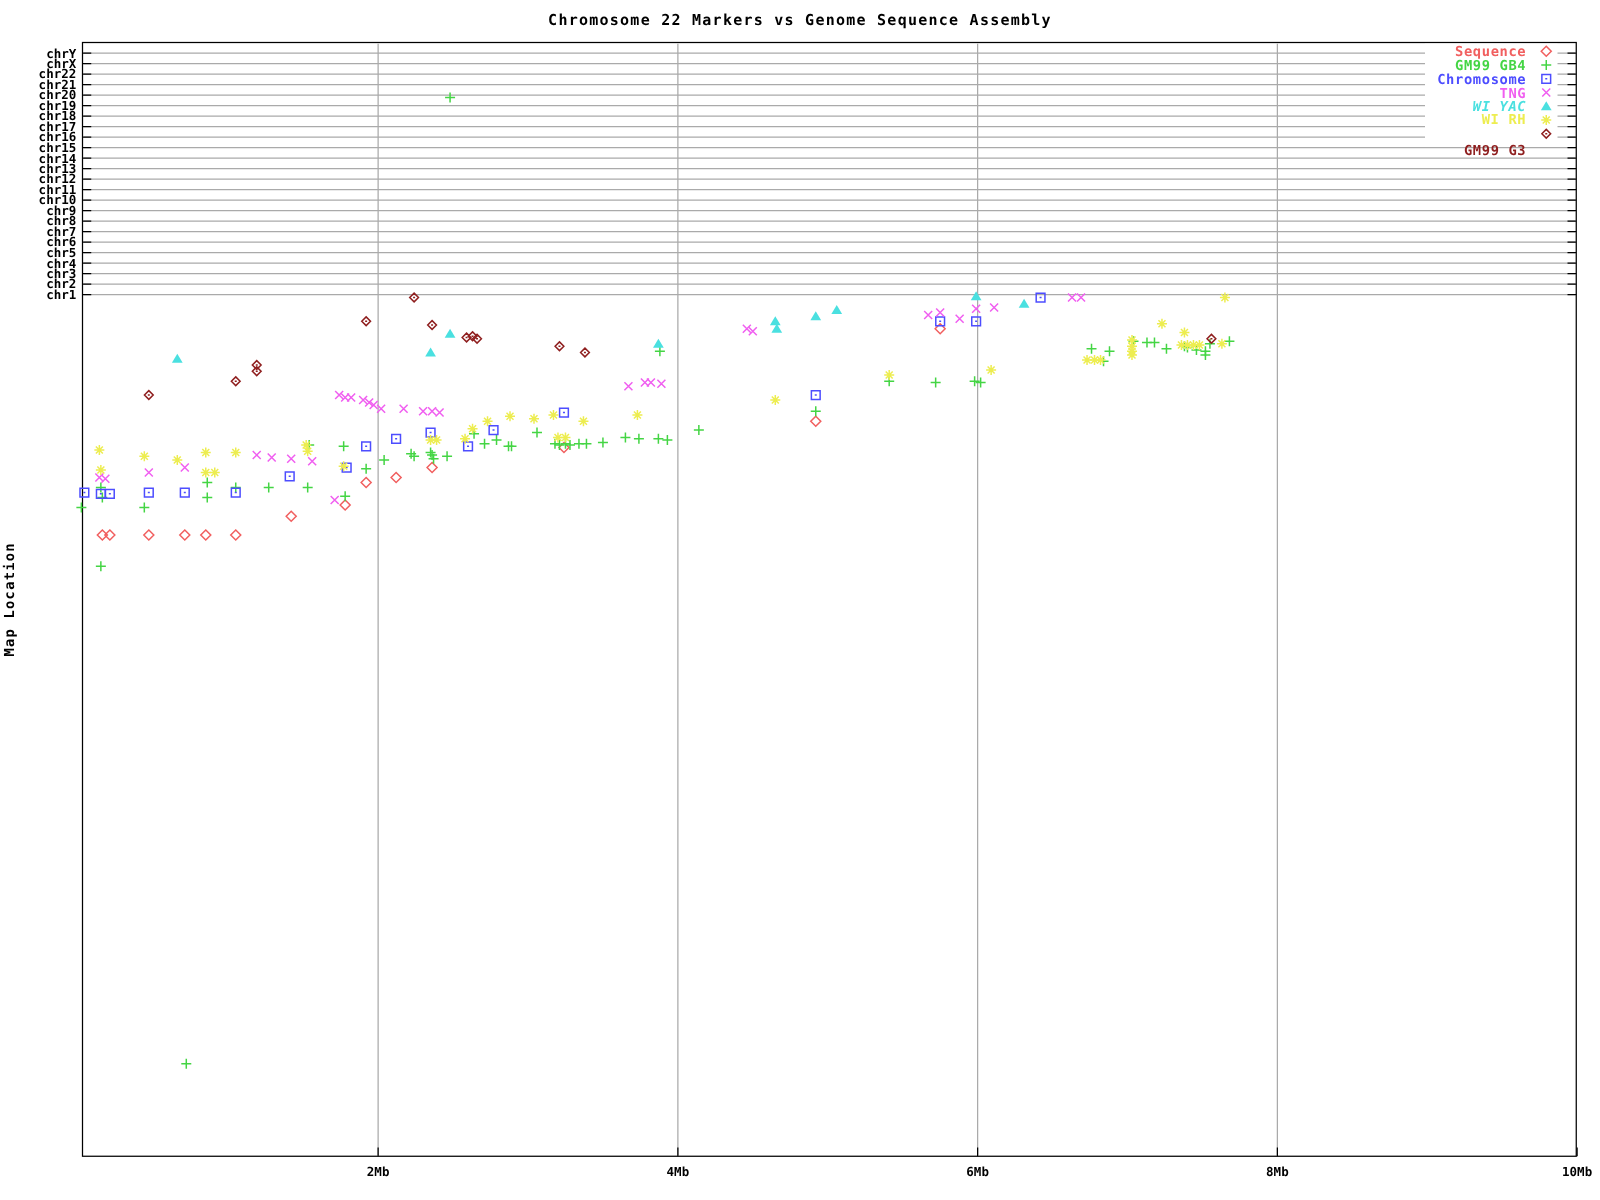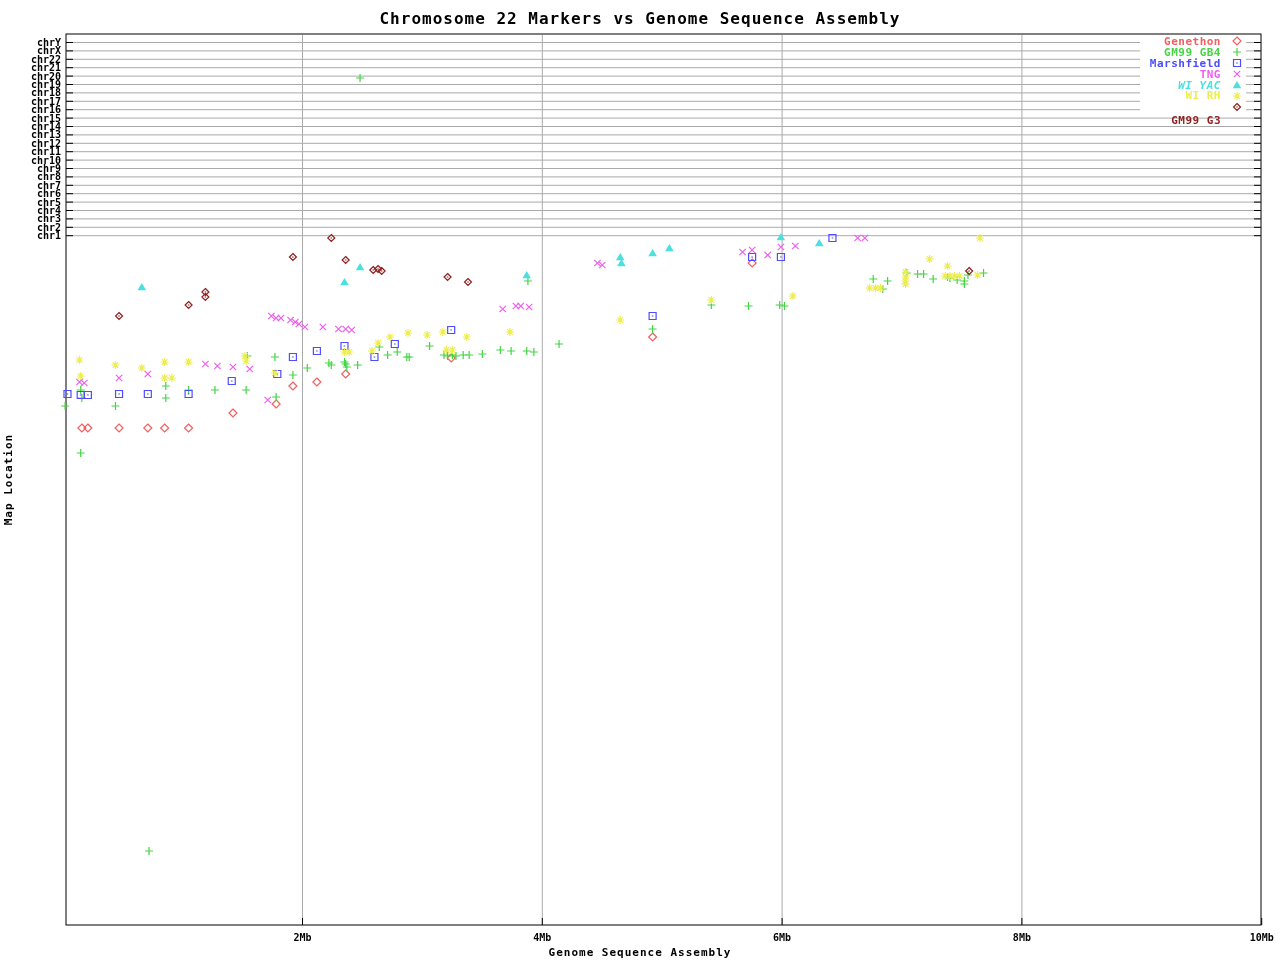--- a/index.html
+++ b/index.html
@@ -1,20 +1,20 @@
 <!DOCTYPE html>
 <html><head>
 <meta charset="utf-8">
 <style>
   html,body{margin:0;padding:0;background:#ffffff;}
   body{width:1280px;height:960px;position:relative;overflow:hidden;
        font-family:"DejaVu Sans Mono",monospace;color:#000;}
   .canvas{position:absolute;inset:0;}
   .chart-title{position:absolute;top:9px;left:0;width:1280px;text-align:center;
-       font-size:16px;font-weight:bold;letter-spacing:1px;}
+       font-size:12px;font-weight:bold;letter-spacing:1px;}
   .x-title{position:absolute;top:946px;left:0;width:1280px;text-align:center;
        font-size:11px;font-weight:bold;letter-spacing:1px;}
   .y-title{position:absolute;left:-57px;top:473px;width:130px;text-align:center;
        font-size:11px;font-weight:bold;letter-spacing:1px;
        transform:rotate(-90deg);transform-origin:center;}
   svg#plot{position:absolute;left:0;top:0;}
   .legend{position:absolute;top:35px;right:34px;background:#ffffff;
        padding:1px 2px 3px 10px;}
   .legend-row{display:flex;align-items:center;justify-content:flex-end;
        height:10.9px;font-size:11px;font-weight:bold;letter-spacing:0.5px;}
@@ -323,36 +323,35 @@
       <path d="M331.276 234.5L334.776 238L331.276 241.5L327.776 238Z M330.476 238H332.076" fill="none" stroke="#8f1f1f" stroke-width="1.2"></path>
       <path d="M345.664 256.5L349.164 260L345.664 263.5L342.164 260Z M344.864 260H346.464" fill="none" stroke="#8f1f1f" stroke-width="1.2"></path>
       <path d="M373.241 266.5L376.741 270L373.241 273.5L369.741 270Z M372.441 270H374.041" fill="none" stroke="#8f1f1f" stroke-width="1.2"></path>
       <path d="M378.037 265.5L381.537 269L378.037 272.5L374.537 269Z M377.23699999999997 269H378.837" fill="none" stroke="#8f1f1f" stroke-width="1.2"></path>
       <path d="M381.634 267.5L385.134 271L381.634 274.5L378.134 271Z M380.834 271H382.434" fill="none" stroke="#8f1f1f" stroke-width="1.2"></path>
       <path d="M447.579 273.5L451.079 277L447.579 280.5L444.079 277Z M446.779 277H448.379" fill="none" stroke="#8f1f1f" stroke-width="1.2"></path>
       <path d="M467.962 278.5L471.462 282L467.962 285.5L464.462 282Z M467.162 282H468.762" fill="none" stroke="#8f1f1f" stroke-width="1.2"></path>
       <path d="M969.144 267.5L972.644 271L969.144 274.5L965.644 271Z M968.344 271H969.944" fill="none" stroke="#8f1f1f" stroke-width="1.2"></path>
     </svg>
   <div class="y-title">Map Location</div>
-  <div class="x-title">Genome Sequence Assembly</div>
   <div class="legend" id="legend">
       <div class="legend-row">
-        <span class="lbl" style="color: rgb(241, 95, 95);">Genethon</span>
+        <span class="lbl" style="color: rgb(241, 95, 95);">Sequence</span>
         <svg width="14" height="12">
           <path d="M7 2L11 6L7 10L3 6Z" fill="none" stroke="#f15f5f" stroke-width="1.2"></path>
         </svg>
       </div>
       <div class="legend-row">
         <span class="lbl" style="color: rgb(68, 213, 68);">GM99 GB4</span>
         <svg width="14" height="12">
           <path d="M3 6H11M7 2V10" fill="none" stroke="#44d544" stroke-width="1.2"></path>
         </svg>
       </div>
       <div class="legend-row">
-        <span class="lbl" style="color: rgb(77, 77, 255);">Marshfield</span>
+        <span class="lbl" style="color: rgb(77, 77, 255);">Chromosome</span>
         <svg width="14" height="12">
           <path d="M3.5 2.5H10.5V9.5H3.5Z M6.2 6H7.8" fill="none" stroke="#4d4dff" stroke-width="1.2"></path>
         </svg>
       </div>
       <div class="legend-row">
         <span class="lbl" style="color: rgb(240, 94, 240);">TNG</span>
         <svg width="14" height="12">
           <path d="M3.8 2.8L10.2 9.2M10.2 2.8L3.8 9.2" fill="none" stroke="#f05ef0" stroke-width="1.2"></path>
         </svg>
       </div>

